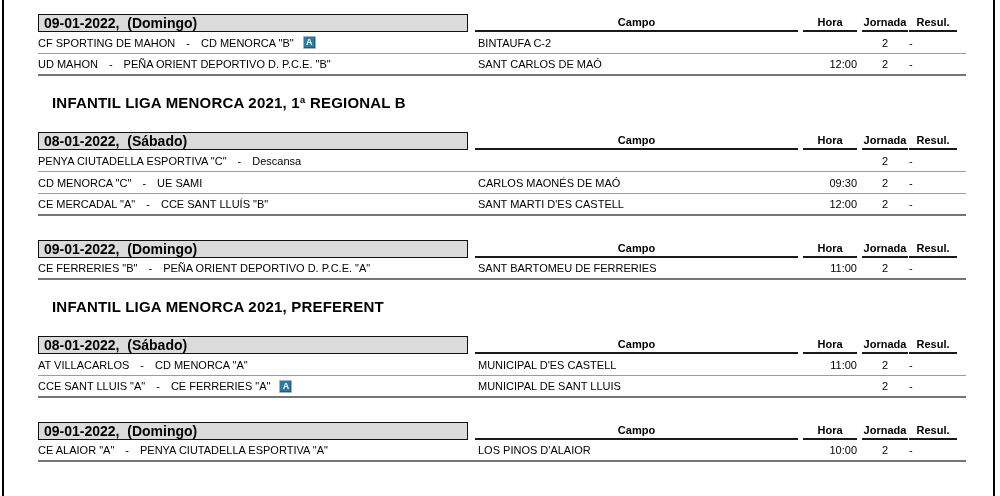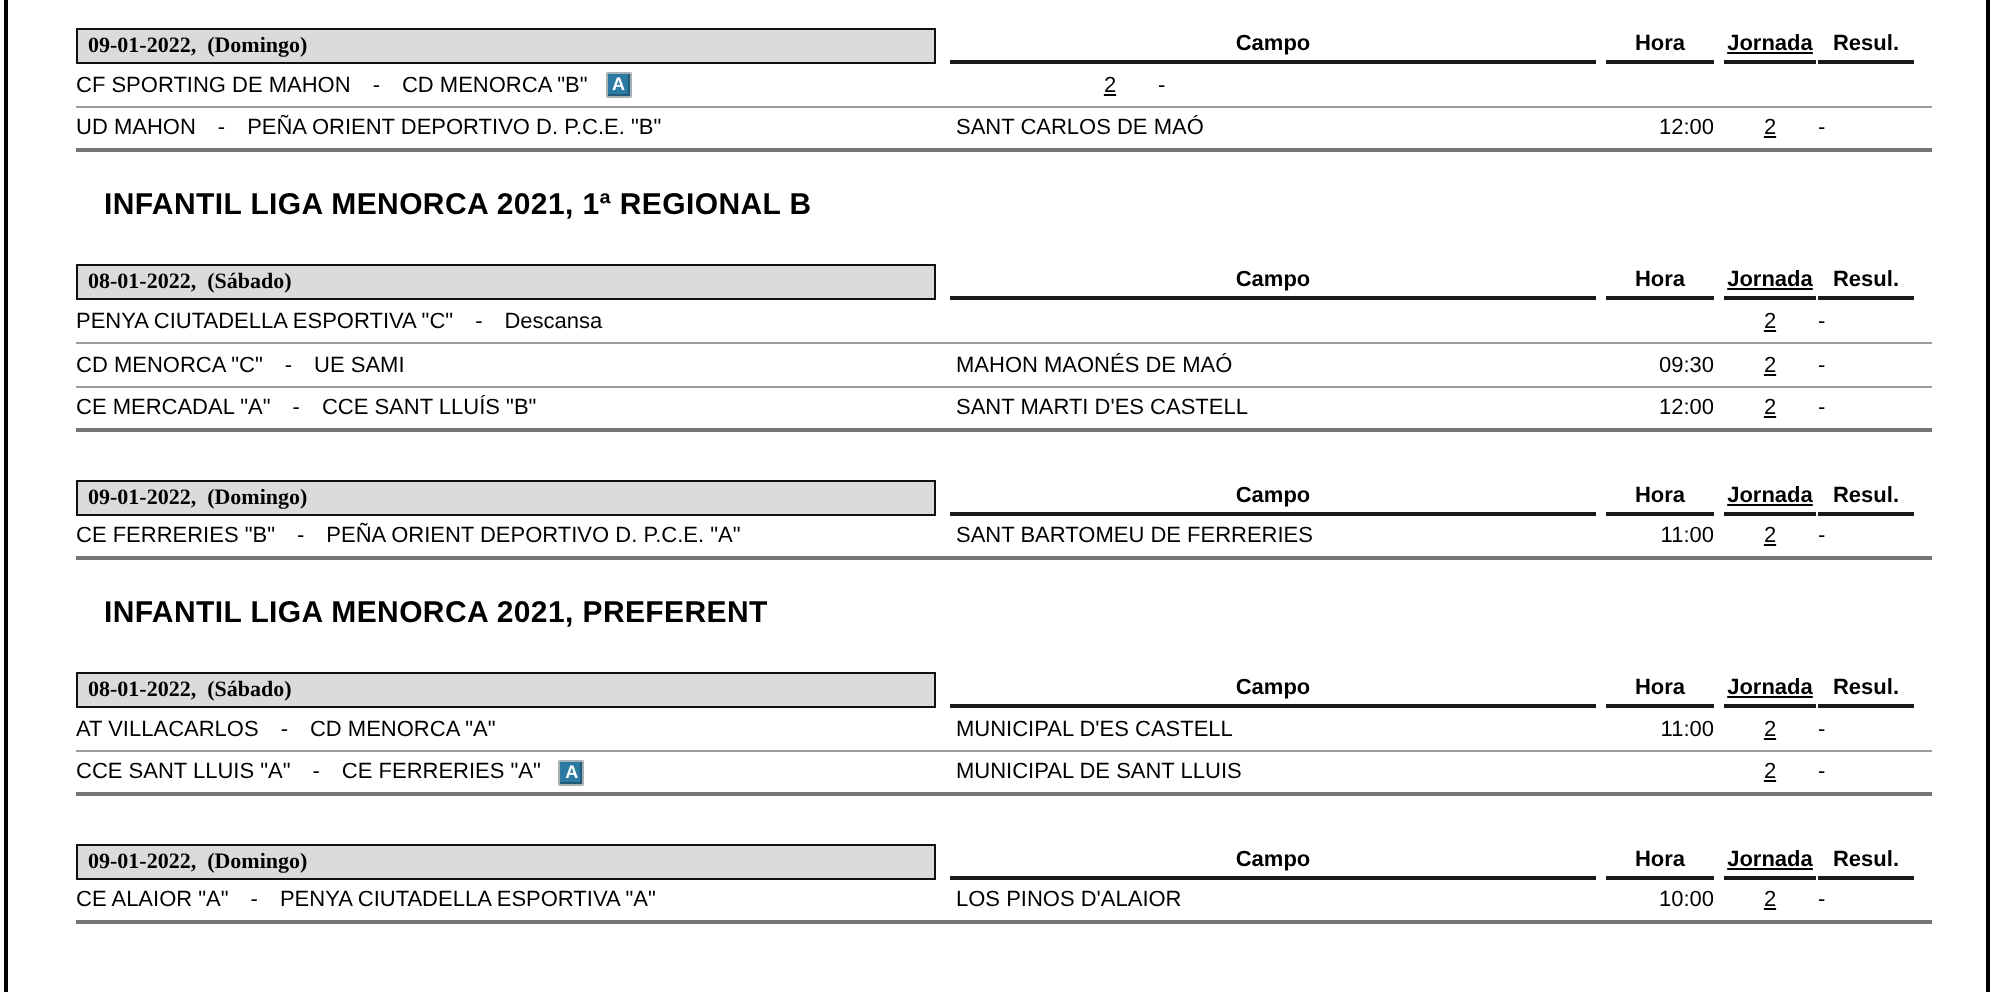--- a/index.html
+++ b/index.html
@@ -18,40 +18,39 @@
     margin: 18px 0 21px 14px; letter-spacing: 0.2px;
   }
 
   .subtable + .subtable { margin-top: 24px; }
 
   .head-row, .match-row { display: flex; align-items: center; width: 100%; }
 
   .cell-fixture { width: 430px; flex: 0 0 430px; }
   .cell-campo   { width: 323px; flex: 0 0 323px; margin-left: 7px; }
   .cell-hora    { width: 54px;  flex: 0 0 54px;  margin-left: 5px;  text-align: right; }
-  .cell-jornada { width: 46px;  flex: 0 0 46px;  margin-left: 5px;  text-align: center; text-decoration: underline; }
+  .cell-jornada { width: 46px;  flex: 0 0 46px;  margin-left: 5px;  text-align: center; }
   .cell-resul   { width: 48px;  flex: 0 0 48px;  margin-left: 1px; }
 
   .head-row { height: 18px; align-items: stretch; }
   .head-row .hcell {
     display: flex; align-items: center; justify-content: center;
     font-size: 11px; font-weight: bold;
     border-bottom: 2px solid #1a1a1a;
   }
 
   .date-box {
     height: 18px; width: 430px;
     background: #dbdbdb;
     border: 1.5px solid #111;
     display: flex; align-items: center;
   }
   .date-label {
-    font-size: 11px; font-weight: bold; padding-left: 5px;
+    font-size: 14px; font-weight: bold; padding-left: 5px;
     white-space: pre;
-    font-family: Liberation Serif, serif;
   }
 
   .match-row {
     height: 22px; font-size: 11px;
     border-bottom: 1px solid #9c9c9c;
   }
   .subtable .match-row:last-child { border-bottom: 2px solid #757575; }
 
   .cell-fixture .fixture-line { display: flex; align-items: center; white-space: pre; }
   .dash { margin: 0 11px; }
@@ -92,20 +91,21 @@
 
   <div class="match-row">
     <div class="cell-fixture">
       <div class="fixture-line">
         <span class="home">CF SPORTING DE MAHON</span>
         <span class="dash">-</span>
         <span class="away">CD MENORCA "B"</span>
         <span class="badge">A</span>
       </div>
     </div>
+    <div class="cell-campo body c-campo">BINTAUFA C-2</div>
     <div class="cell-hora c-hora"></div>
     <div class="cell-jornada c-jornada">2</div>
     <div class="cell-resul c-resul">-</div>
   </div>
 
   <div class="match-row">
     <div class="cell-fixture">
       <div class="fixture-line">
         <span class="home">UD MAHON</span>
         <span class="dash">-</span>
@@ -155,21 +155,21 @@
 
   <div class="match-row">
     <div class="cell-fixture">
       <div class="fixture-line">
         <span class="home">CD MENORCA "C"</span>
         <span class="dash">-</span>
         <span class="away">UE SAMI</span>
         
       </div>
     </div>
-    <div class="cell-campo body c-campo">MAHON MAONÉS DE MAÓ</div>
+    <div class="cell-campo body c-campo">CARLOS MAONÉS DE MAÓ</div>
     <div class="cell-hora c-hora">09:30</div>
     <div class="cell-jornada c-jornada">2</div>
     <div class="cell-resul c-resul">-</div>
   </div>
 
   <div class="match-row">
     <div class="cell-fixture">
       <div class="fixture-line">
         <span class="home">CE MERCADAL "A"</span>
         <span class="dash">-</span>

